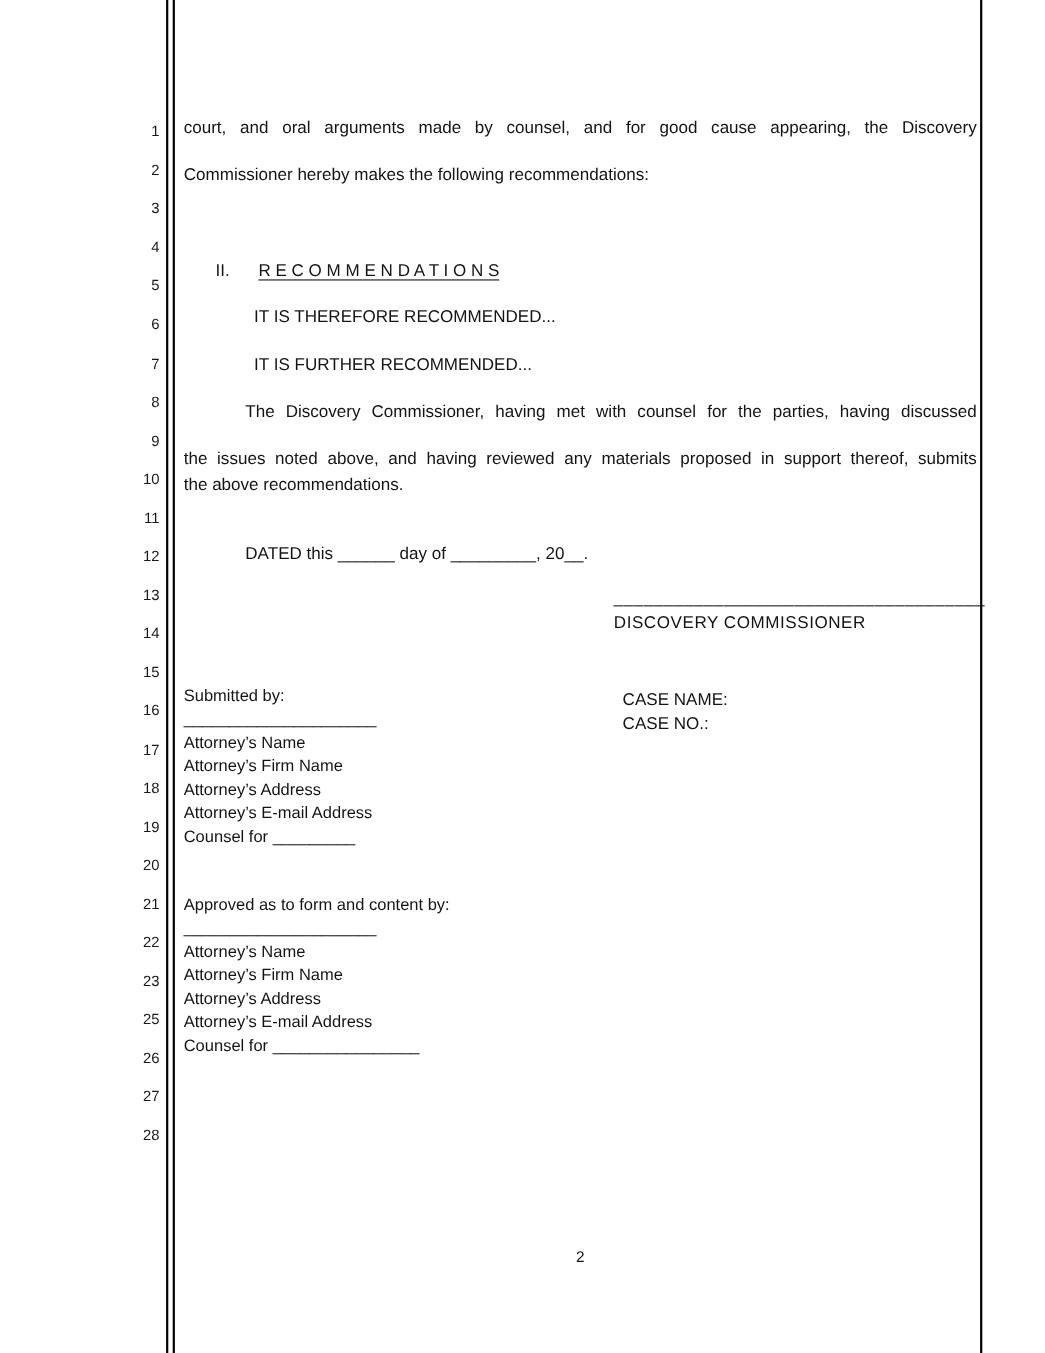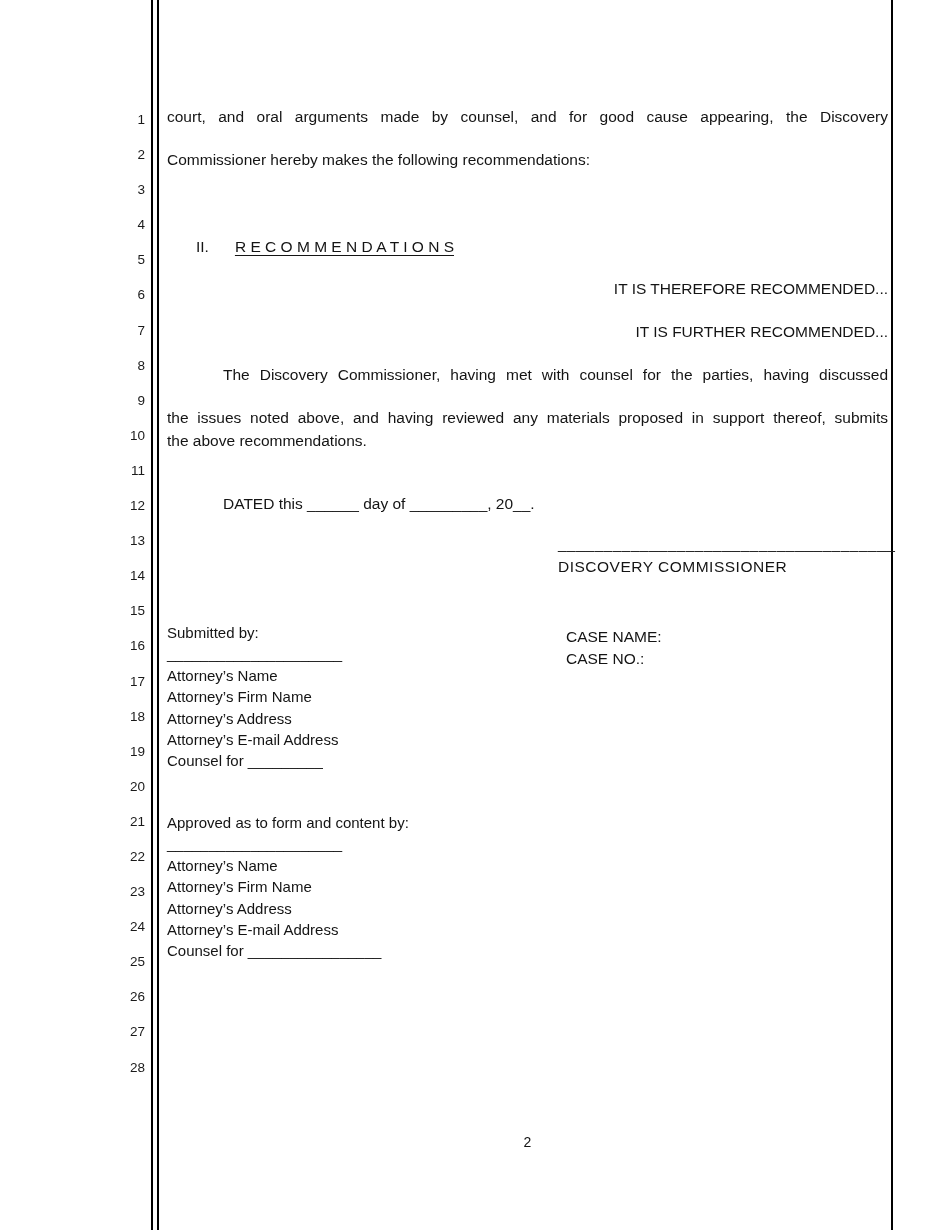--- a/index.html
+++ b/index.html
@@ -29,21 +29,21 @@
   }
   .line-no { height: 35.1px; line-height: 35.1px; }
   
   .doc-body {
     position: absolute; left: 167px; top: 0; width: 721px; height: 1090px;
     font-size: 15.5px;
   }
   .tline { position: absolute; left: 0; width: 721px; line-height: 22px; }
   .jline { text-align: justify; text-align-last: justify; }
   .ind56 { padding-left: 56px; }
-  .ind64 { padding-left: 64px; text-align: right; }
+  .ind64 { padding-left: 64px; }
   .tind56 { text-indent: 56px; }
   .h-num { margin-left: 29px; }
   .h-title { margin-left: 26px; text-decoration: underline; text-underline-offset: 3px; }
   .sig-line-commissioner { position: absolute; left: 391px; top: 533px; line-height: 22px; letter-spacing: 0.5px; }
   .sig-label-commissioner { position: absolute; left: 391px; top: 556px; line-height: 22px; letter-spacing: 0.5px; }
   .case-block { position: absolute; left: 399px; top: 626px; line-height: 22px; }
   .attorney-block { position: absolute; left: 0; top: 622px; line-height: 21.4px; font-size: 15px; }
   .attorney-block.approved { top: 812px; }
   .attorney-block div { min-height: 21.4px; }
   .footer { position: absolute; left: 0; right: 0; top: 1134px; text-align: center; font-size: 14px; }
@@ -70,21 +70,20 @@
       <div class="line-no">14</div>
       <div class="line-no">15</div>
       <div class="line-no">16</div>
       <div class="line-no">17</div>
       <div class="line-no">18</div>
       <div class="line-no">19</div>
       <div class="line-no">20</div>
       <div class="line-no">21</div>
       <div class="line-no">22</div>
       <div class="line-no">23</div>
-      <div class="line-no">24</div>
       <div class="line-no">25</div>
       <div class="line-no">26</div>
       <div class="line-no">27</div>
       <div class="line-no">28</div>
     </div>
 
   <div class="double-rule"></div>
   <div class="right-rule"></div>
 
   <div class="doc-body">

